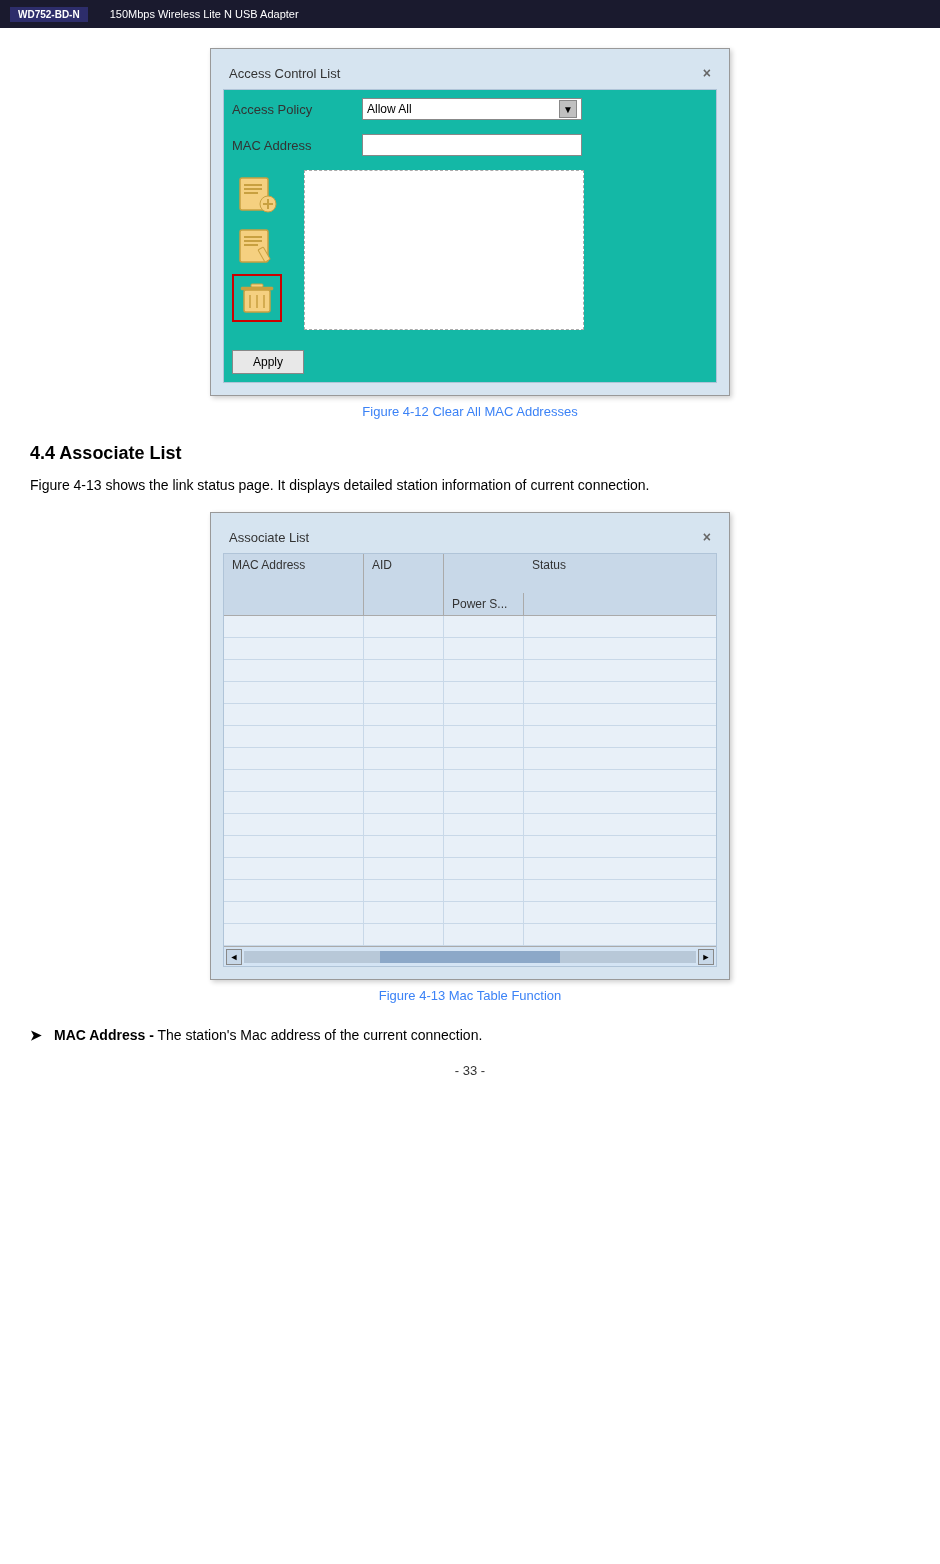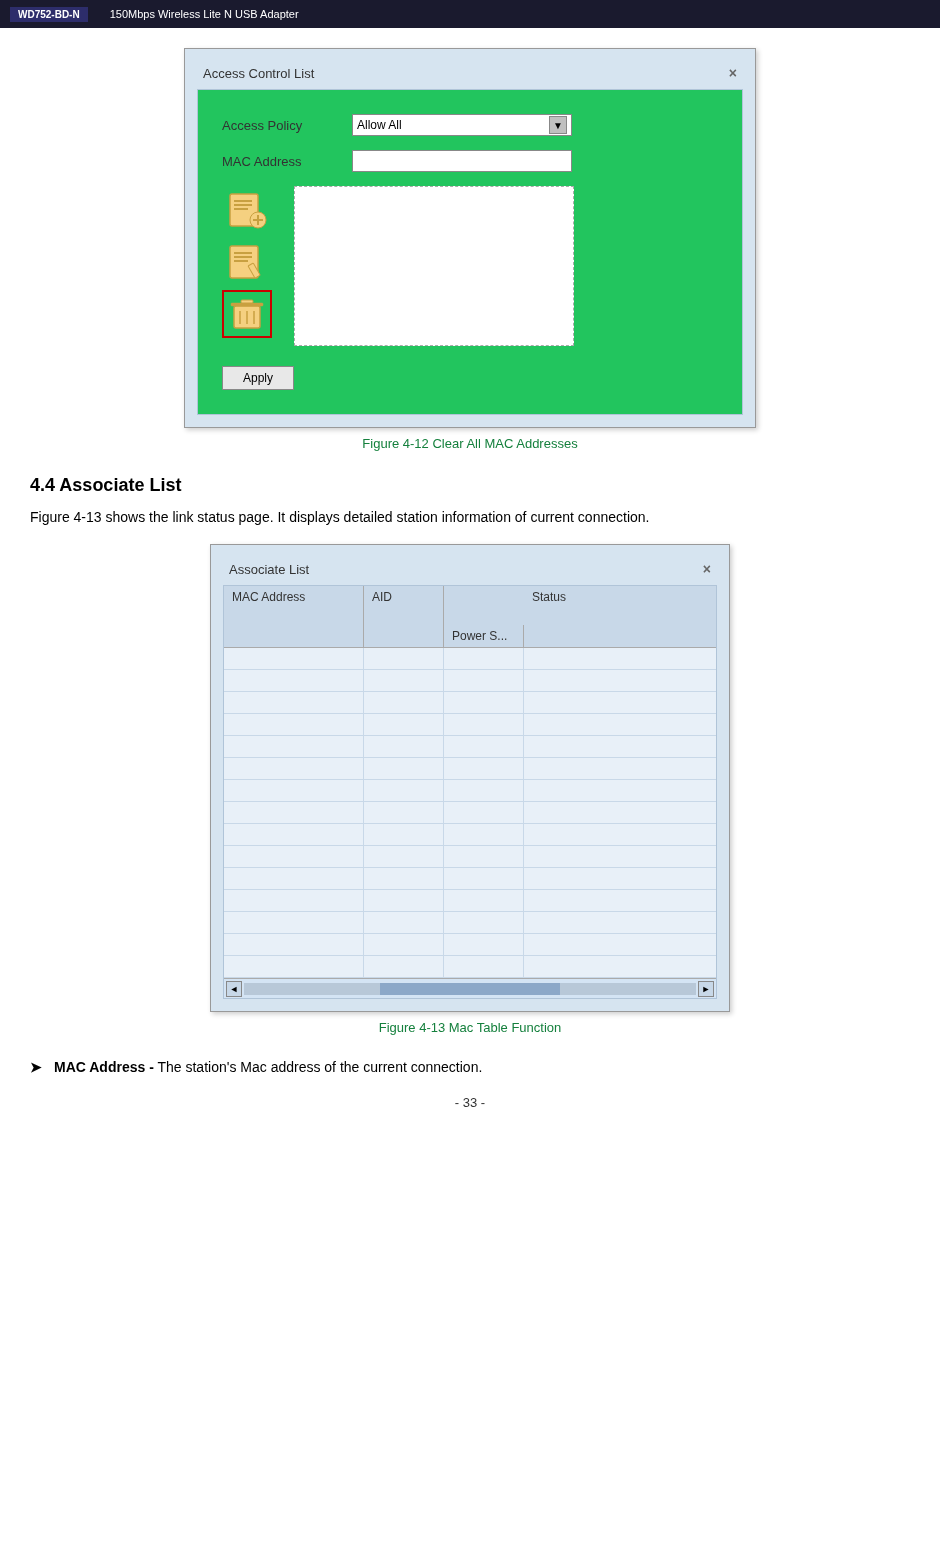--- a/index.html
+++ b/index.html
@@ -41,21 +41,21 @@
       display: flex;
       flex-direction: column;
       align-items: center;
       margin-bottom: 24px;
     }
 
     
     .dialog-window {
       border: 1px solid #999;
       background: #d6e4f0;
-      width: 572px;
+      width: 520px;
       padding: 12px;
       box-shadow: 2px 2px 5px rgba(0,0,0,0.2);
     }
 
     .dialog-titlebar {
       background: #d6e4f0;
       display: flex;
       justify-content: space-between;
       align-items: center;
       padding: 4px 6px 8px 6px;
@@ -66,23 +66,23 @@
       color: #333;
     }
     .dialog-close {
       font-size: 14px;
       color: #666;
       cursor: pointer;
       font-weight: bold;
     }
 
     .dialog-body {
-      background: #22c55e;
+      background: #14b8a6;
       border: 1px solid #b0c4d8;
-      padding: 24px;
+      padding: 8px;
     }
 
     
     .form-row {
       display: flex;
       align-items: center;
       margin-bottom: 14px;
     }
     .form-label {
       width: 130px;
@@ -157,21 +157,21 @@
       border: 1px solid #888;
       padding: 4px 20px;
       font-size: 12px;
       cursor: pointer;
       margin-top: 6px;
     }
 
     .figure-caption {
       margin-top: 8px;
       font-size: 13px;
-      color: #15803d;
+      color: #3b82f6;
     }
 
     
     .section-heading {
       font-size: 18px;
       font-weight: bold;
       margin-bottom: 10px;
       color: #000;
     }
 

